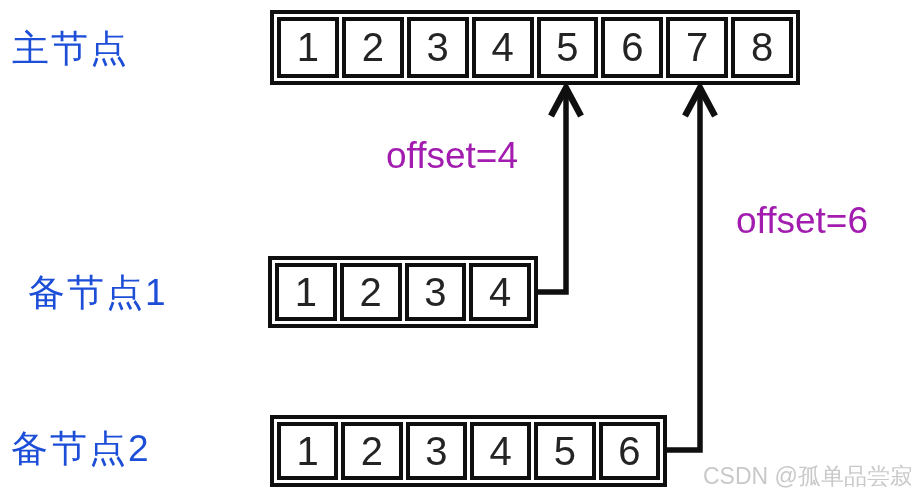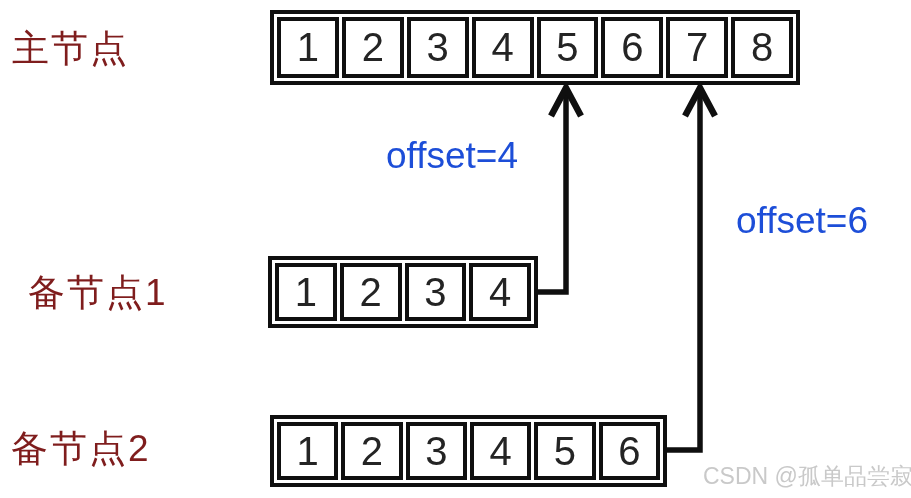--- a/index.html
+++ b/index.html
@@ -7,21 +7,21 @@
     position: relative;
     width: 911px;
     height: 498px;
     background: #ffffff;
     font-family: "Liberation Sans", sans-serif;
     overflow: hidden;
   }
   .node-label {
     position: absolute;
     font-size: 37px;
-    color: #7f1d1d;
+    color: #1d4ed8;
     letter-spacing: 2px;
     white-space: nowrap;
     line-height: 1.15;
   }
   .array {
     position: absolute;
     box-sizing: border-box;
     border: 4px solid #0f0f0f;
     padding: 3px;
     display: flex;
@@ -35,21 +35,21 @@
     background: #ffffff;
     display: flex;
     align-items: center;
     justify-content: center;
     font-size: 40px;
     color: #242424;
   }
   .offset-label {
     position: absolute;
     font-size: 37px;
-    color: #1d4ed8;
+    color: #a21caf;
     white-space: nowrap;
     line-height: 1.1;
   }
   .watermark {
     position: absolute;
     left: 703px;
     top: 461px;
     font-size: 23px;
     color: #c9c9c9;
     white-space: nowrap;

